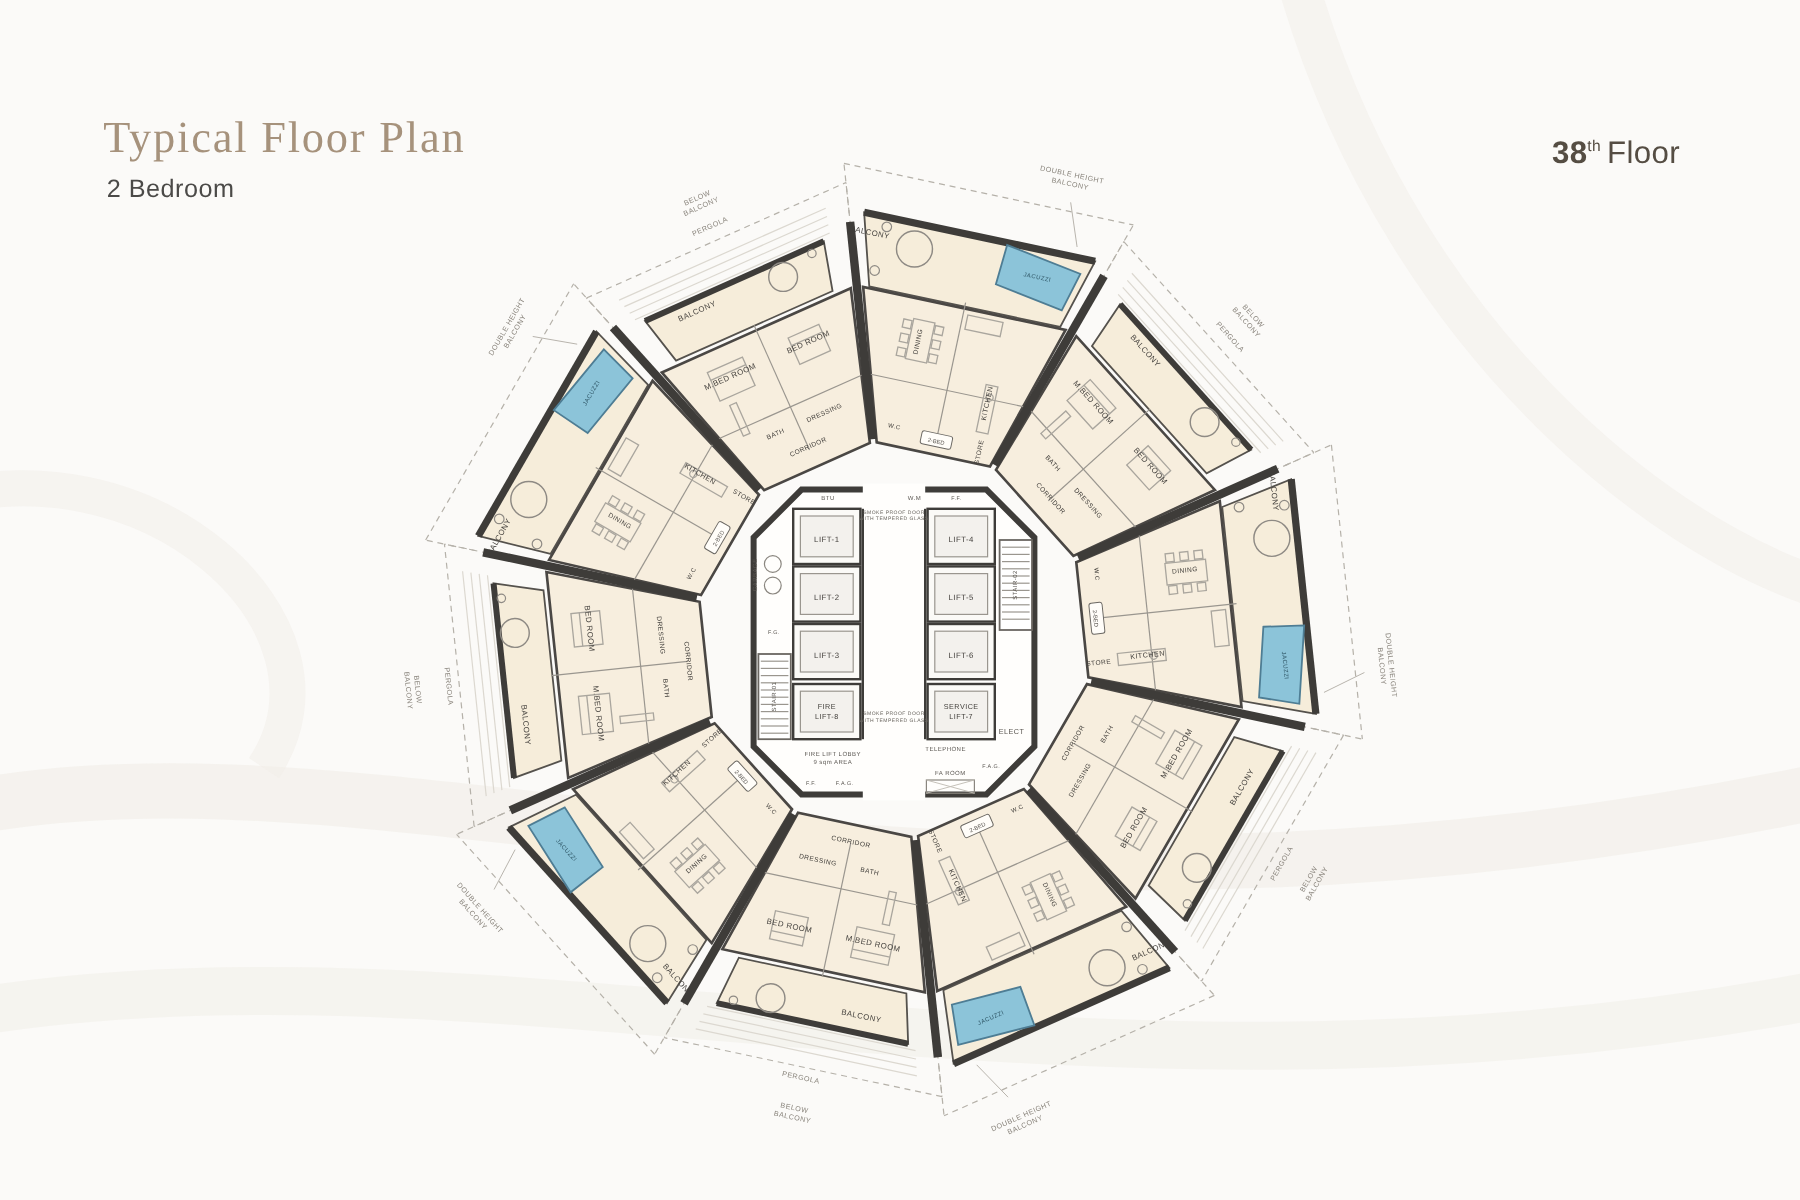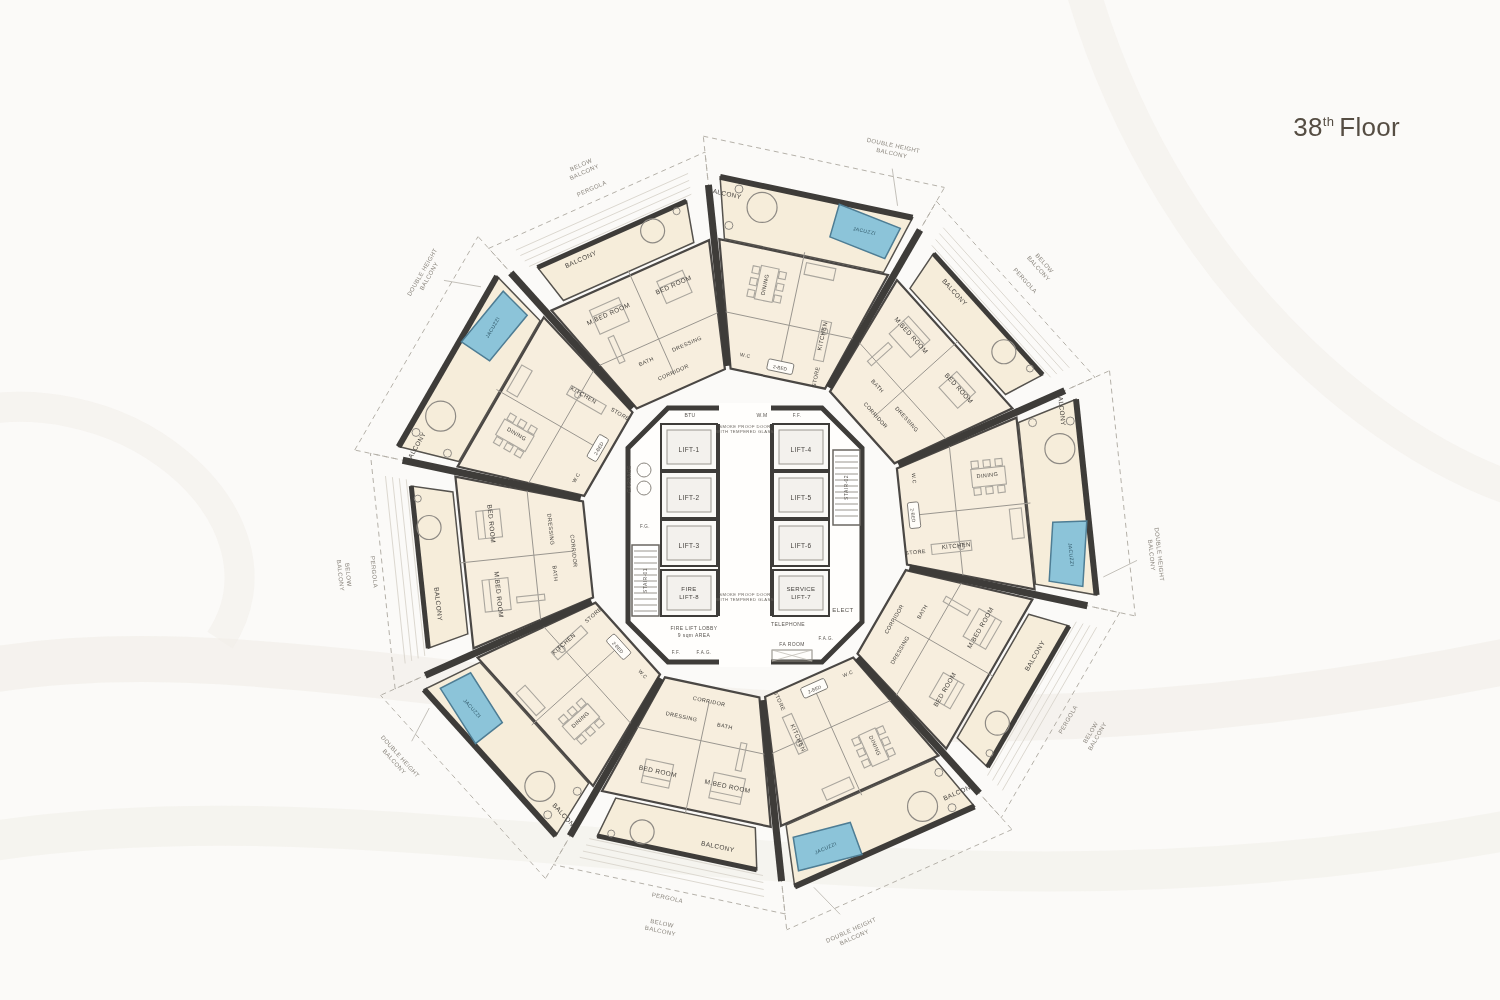--- a/index.html
+++ b/index.html
@@ -13,28 +13,32 @@
   .header{position:absolute;left:86px;top:94px;z-index:3;}
   .title{
     margin:0;font-family:"Liberation Serif", serif;font-weight:400;
     font-size:37px;letter-spacing:1.5px;color:#a6927c;
   }
   .subtitle{margin:9px 0 0 3px;font-size:21px;color:#4b4a48;letter-spacing:.4px;}
   .floor-badge{
     position:absolute;right:100px;top:112px;z-index:3;
     font-size:26px;color:#554d43;letter-spacing:.3px;
   }
-  .floor-badge .num{font-weight:400;}
+  .floor-badge .num{font-weight:700;}
   .floor-badge sup{font-size:13px;font-weight:400;margin-right:5px;}
   svg text{font-family:"Liberation Sans", sans-serif;}
 </style>
 </head>
 <body>
 
 <div class="page">
+  <div class="header">
+    <h1 class="title">Typical Floor Plan</h1>
+    <p class="subtitle">2 Bedroom</p>
+  </div>
   <div class="floor-badge">
     <span class="num">38</span><sup>th</sup><span>Floor</span>
   </div>
   <svg id="plan-svg" width="1500" height="1000" viewBox="0 0 1500 1000">
       <g>
         <path d="M-60,680 C320,590 760,830 1560,650" stroke="#f1eee8" stroke-width="46" fill="none" opacity="0.65"></path>
         <path d="M-60,850 C400,760 900,960 1560,820" stroke="#f1eee8" stroke-width="40" fill="none" opacity="0.55"></path>
         <path d="M1080,-20 C1170,300 1420,480 1560,500" stroke="#f1eee8" stroke-width="34" fill="none" opacity="0.5"></path>
         <path d="M-60,420 C120,360 300,520 220,640" stroke="#f1eee8" stroke-width="30" fill="none" opacity="0.5"></path>
       </g>

